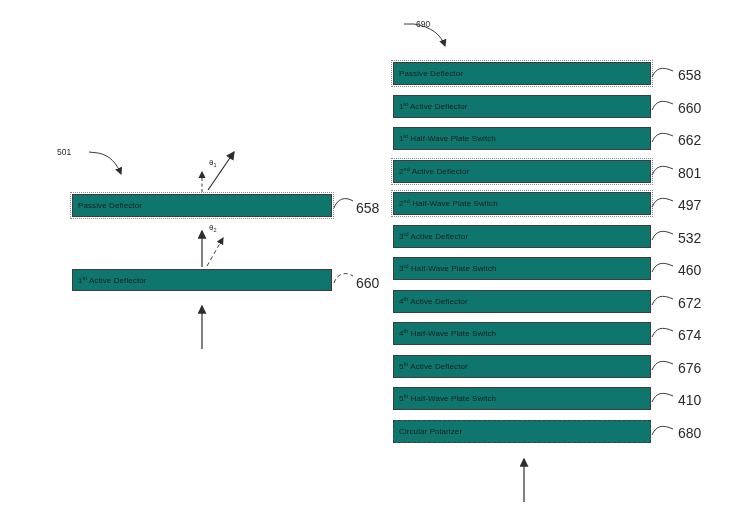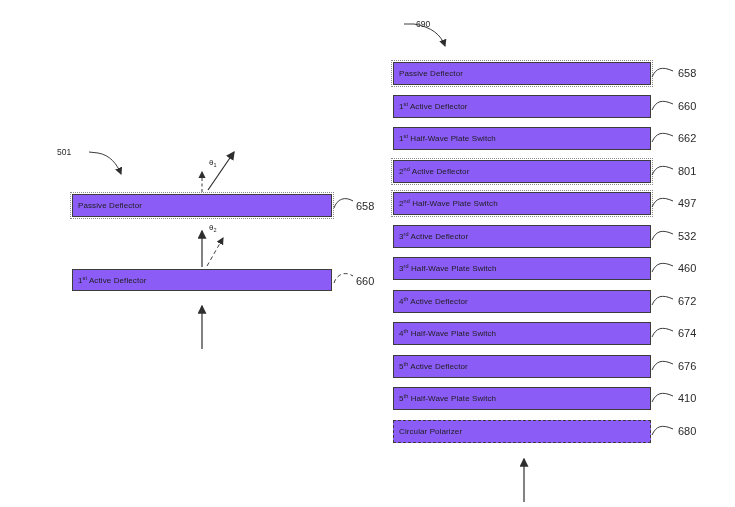--- a/index.html
+++ b/index.html
@@ -2,28 +2,28 @@
 <html><head>
 <meta charset="utf-8">
 <style>
   html,body{margin:0;padding:0;background:#ffffff;}
   .canvas{
     position:relative;width:735px;height:507px;background:#ffffff;
     font-family:"Liberation Sans", sans-serif;color:#222;overflow:hidden;
   }
   
   .lbox{
-    box-sizing:border-box;border:1px solid #3c3c3c;background:#8b5cf6;
+    box-sizing:border-box;border:1px solid #3c3c3c;background:#0f766e;
     display:flex;align-items:center;padding-left:5px;
   }
   .lbox.dotted{outline:1px dotted #8a8a8a;outline-offset:1px;}
   .lbox.dashed{border:1px dashed #3c3c3c;}
   .btxt{font-size:8px;color:#1e1e1e;letter-spacing:0.1px;white-space:nowrap;}
   .btxt sup{font-size:5.5px;line-height:0;vertical-align:3px;}
-  .refnum{font-size:11px;color:#2a2a2a;}
+  .refnum{font-size:14px;color:#2a2a2a;}
   .callout{font-size:8.5px;color:#2a2a2a;position:absolute;}
   .angle{position:absolute;font-size:8px;color:#1e1e1e;}
   .angle sub{font-size:5.5px;line-height:0;vertical-align:-2px;}
 
   
   .left-box{position:absolute;left:72px;width:260px;height:23px;}
   .left-ref{position:absolute;}
 
   
   .stack{position:absolute;left:393px;top:62px;width:320px;}

